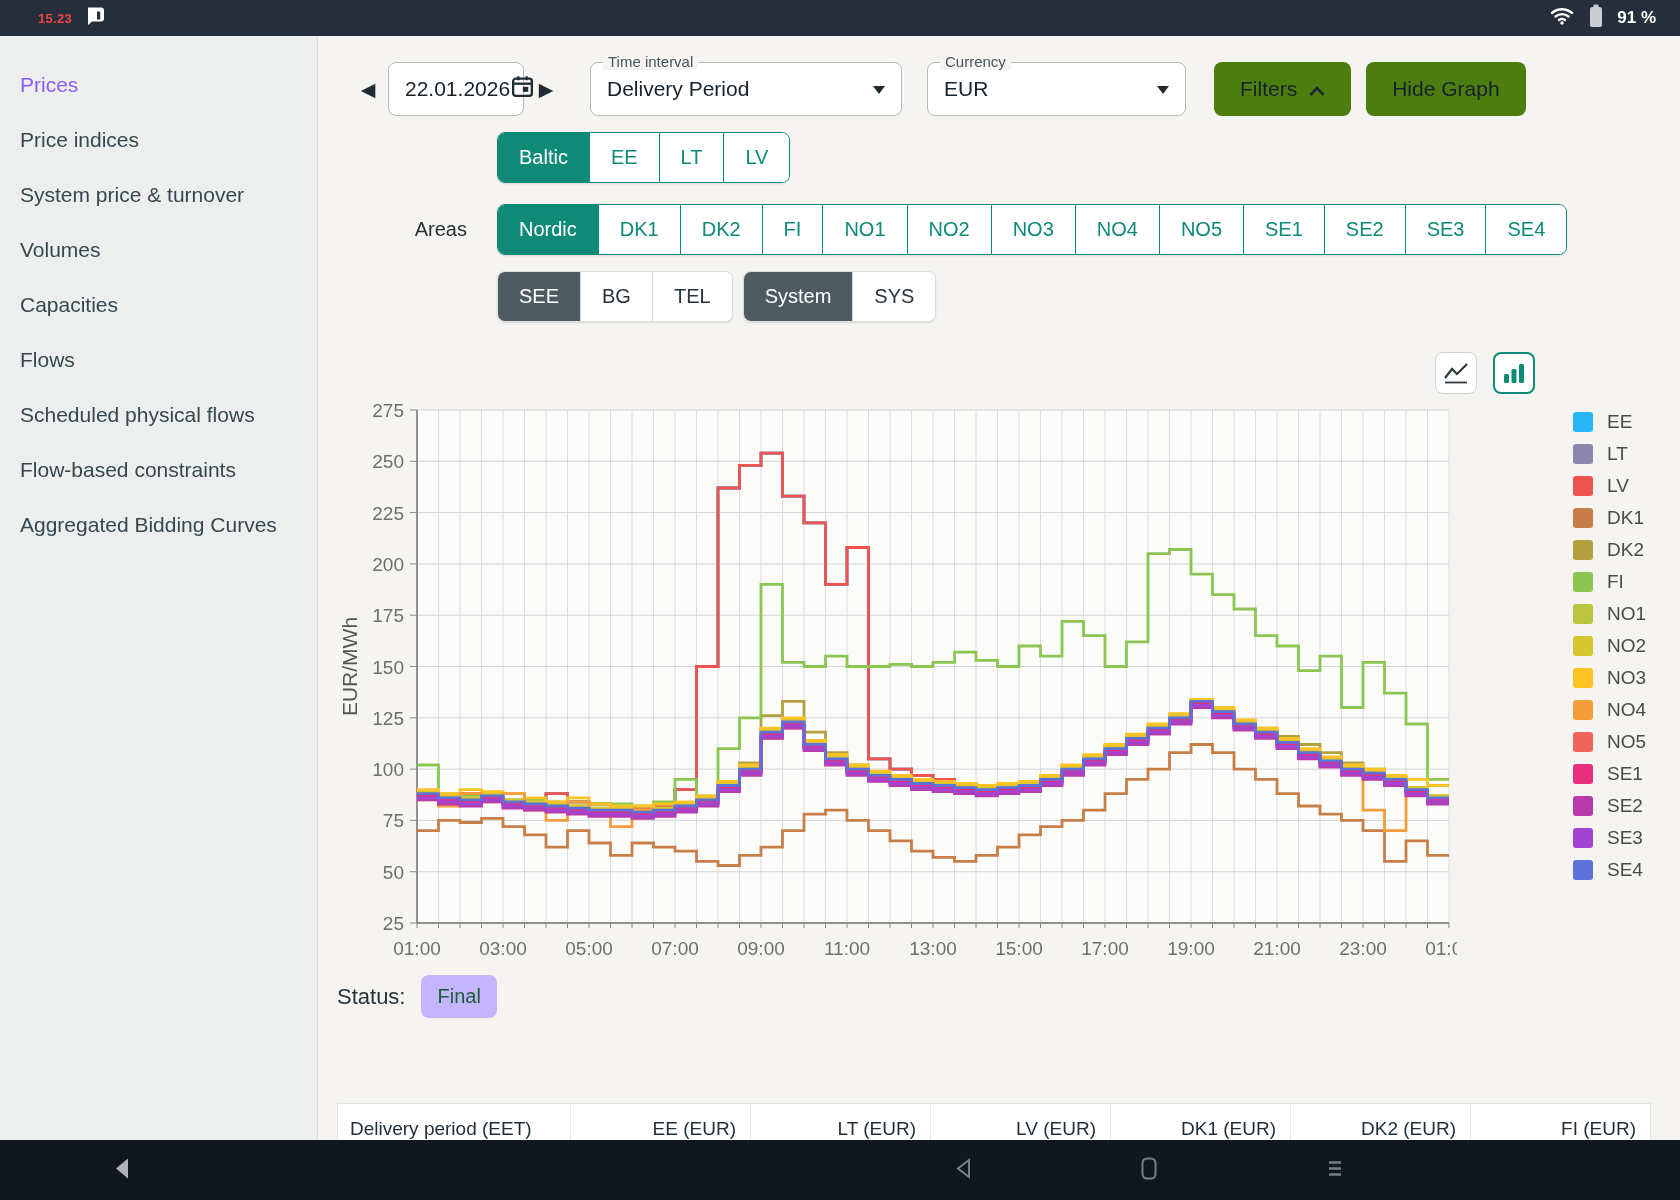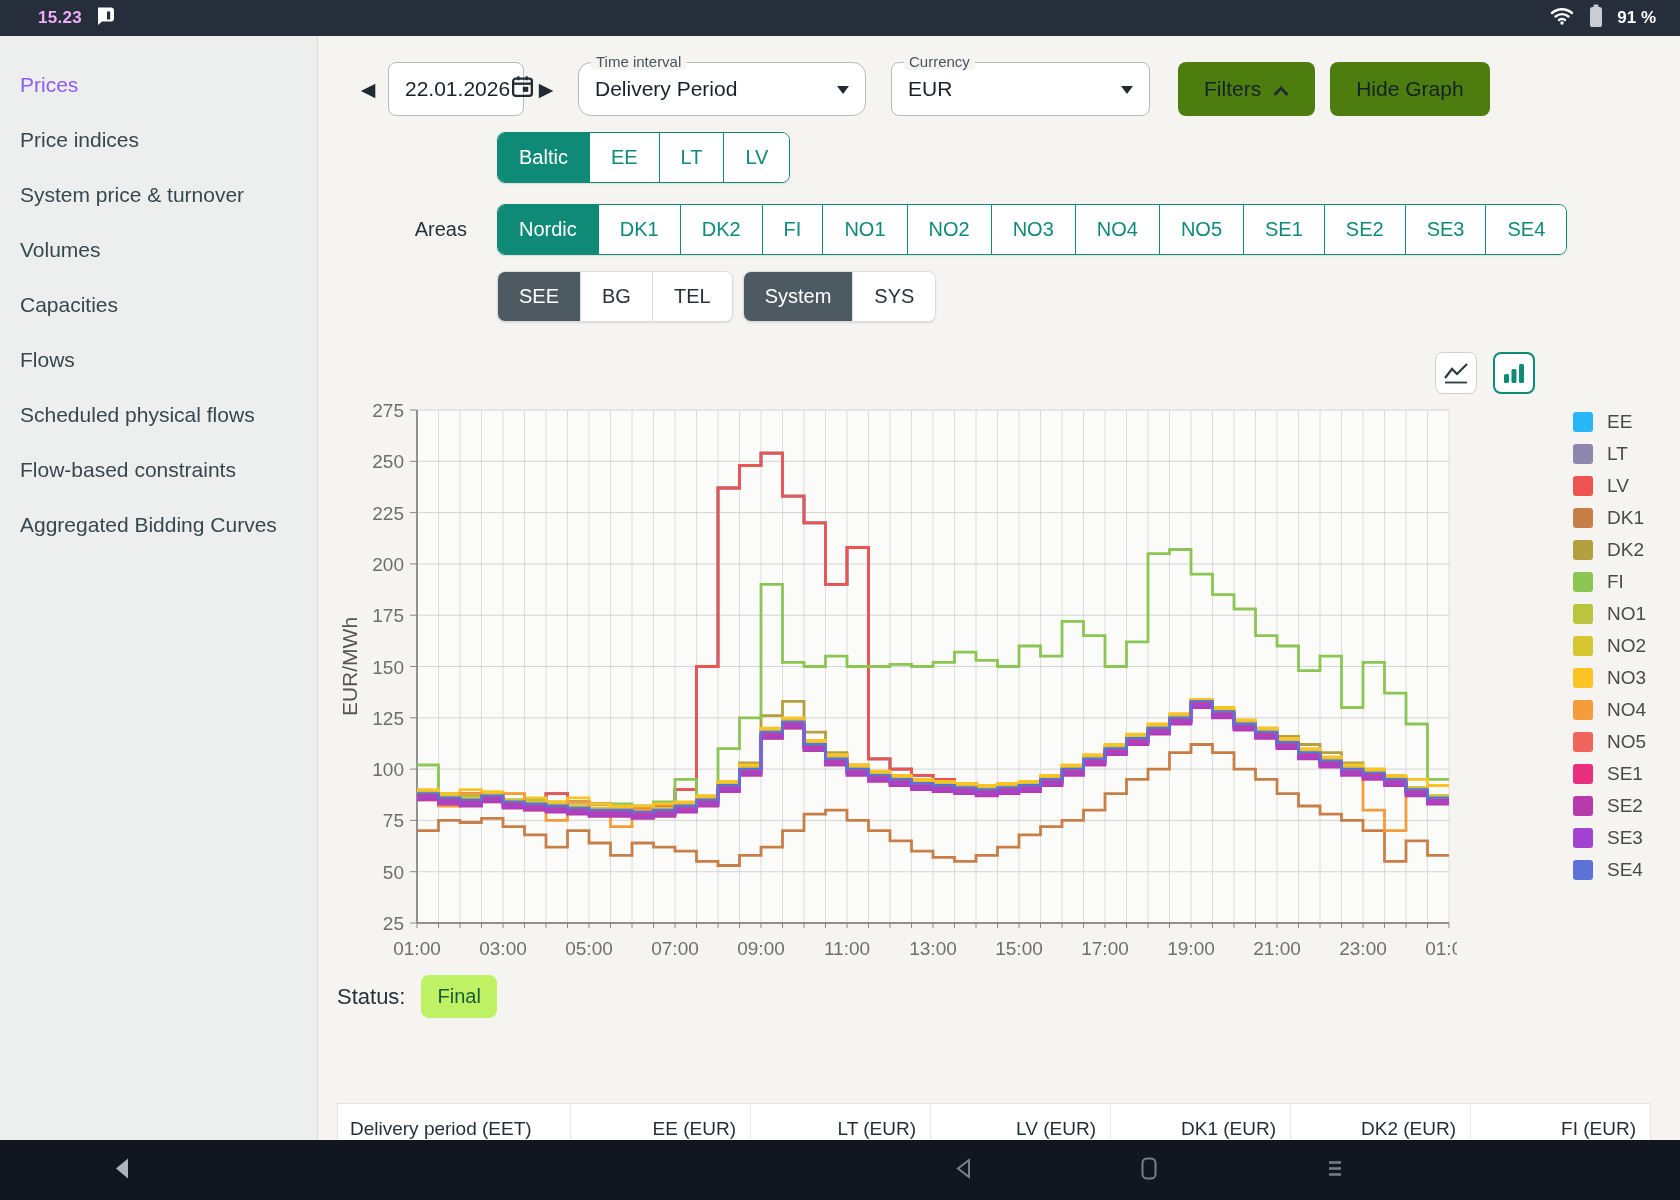--- a/index.html
+++ b/index.html
@@ -4,42 +4,42 @@
 <style>
   * { margin:0; padding:0; box-sizing:border-box; }
   html,body { width:1680px; height:1200px; overflow:hidden; background:#f6f4f1;
     font-family:"Liberation Sans", sans-serif; position:relative; }
   button { font-family:inherit; border:none; background:none; padding:0; cursor:pointer; }
 
   
   .statusbar { position:absolute; top:0; left:0; right:0; height:36px; background:#272e3b;
     display:flex; align-items:center; justify-content:space-between; padding:0 24px 0 38px; z-index:40; }
   .sb-left, .sb-right { display:flex; align-items:center; gap:14px; }
-  .sb-time { color:#f0abfc; font-size:17px; font-weight:bold; letter-spacing:.3px; }
+  .sb-time { color:#ef4444; font-size:13px; font-weight:bold; letter-spacing:.3px; }
   .sb-pct { color:#fff; font-size:17px; font-weight:bold; }
 
   
   .app { position:absolute; top:36px; left:0; right:0; bottom:60px; display:flex; }
   .sidebar { width:318px; background:#edefee; border-right:1px solid #d9dbd9; padding:37px 0 0 20px; }
   .sidebar li { list-style:none; font-size:21px; color:#37474f; margin-bottom:31px; cursor:pointer; }
   .sidebar li.active { color:#8b5cf6; }
   .main { flex:1; position:relative; background:#f6f4f1; }
 
   
   .toolbar { position:absolute; top:26px; left:38px; height:54px; display:flex; align-items:center; }
   .navarrow { font-size:19px; color:#1e2b33; width:24px; text-align:center; }
   .datefield { width:136px; height:54px; background:#fff; border:1.5px solid #b7bbb9; border-radius:8px;
     display:flex; align-items:center; justify-content:space-between; padding:0 12px 0 16px; margin:0 10px 0 8px; }
   .datefield span { font-size:21px; color:#15222b; }
   .outlined { position:relative; height:54px; background:#fff; border:1.5px solid #b7bbb9; border-radius:8px;
     display:flex; align-items:center; justify-content:space-between; padding:0 16px; }
   .outlined .flabel { position:absolute; top:-10px; left:12px; font-size:15px; color:#46555e;
     background:#f6f4f1; padding:0 5px; }
   .outlined .value { font-size:21px; color:#15222b; }
-  .ti { width:288px; margin-left:20px;border-radius:13px; }
+  .ti { width:312px; margin-left:32px; }
   .cur { width:259px; margin-left:25px; }
   .graybtn { height:54px; background:#4d7c0f; border-radius:8px; display:flex; align-items:center;
     gap:12px; padding:0 26px; font-size:21px; color:#15222b; }
   .graybtn.filters { margin-left:28px; }
   .graybtn.hide { margin-left:15px; }
 
   
   .arearow { position:absolute; left:0; height:51px; display:flex; align-items:stretch; }
   .arealabel { width:179px; text-align:right; padding-right:30px; line-height:51px;
     font-size:20px; color:#26333b; }
@@ -63,21 +63,21 @@
   #chartSvg { position:absolute; top:50px; left:0; }
   svg text.tick { font-size:19px; fill:#6e6e6e; }
   svg text.axis-title { font-size:21px; fill:#555; }
   .legend { position:absolute; left:1236px; top:66px; display:flex; flex-direction:column; gap:12px; }
   .legenditem { display:flex; align-items:center; gap:14px; height:20px; cursor:pointer; }
   .legenditem .sw { width:20px; height:20px; border-radius:3px; flex:none; }
   .legenditem .ll { font-size:19px; color:#4a4a4a; }
 
   .statusrow { position:absolute; top:629px; left:0; display:flex; align-items:center; }
   .statuslabel { font-size:22px; color:#26333b; margin-right:16px; }
-  .statusbadge { background:#bef264; color:#1b5c38; font-size:20px; padding:10px 16px; border-radius:8px; }
+  .statusbadge { background:#c4b5fd; color:#1b5c38; font-size:20px; padding:10px 16px; border-radius:8px; }
 
   .tablehead { position:absolute; top:757px; left:0; right:5px; height:72px; background:#fff;
     border:1px solid #e4e4e4; display:flex; }
   .th { border-left:1px solid #e8e8e8; padding-top:14px; font-size:19px; color:#1f2d36; }
   .th:first-child { border-left:none; width:232px; padding-left:12px; text-align:left; }
   .th.r { flex:1; text-align:right; padding-right:14px; }
 
   
   .navbar { position:absolute; bottom:0; left:0; right:0; height:60px; background:#12161f; z-index:50; }
   .nb { position:absolute; top:50%; transform:translateY(-50%); }

